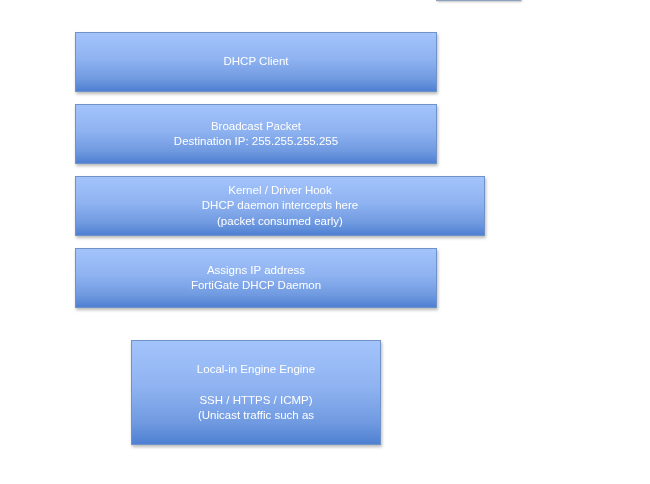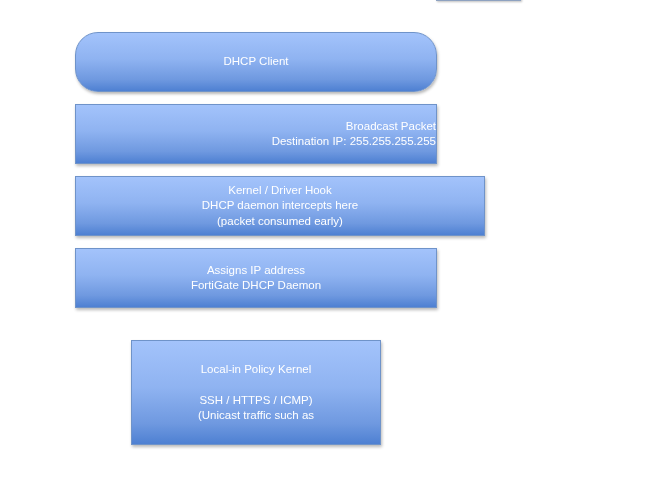--- a/index.html
+++ b/index.html
@@ -41,38 +41,38 @@
     border: 1px solid #8ea2c0;
     background: #a9c3ec;
     box-shadow: 1px 1px 2px rgba(0,0,0,0.25);
   }
 </style>
 </head>
 <body>
 
 <div class="partial"></div>
 
-<div class="box" style="left:75px; top:32px; width:362px; height:60px;border-radius:23px;">
+<div class="box" style="left:75px; top:32px; width:362px; height:60px;">
   <span class="line">DHCP Client</span>
 </div>
 
-<div class="box" style="left:75px; top:104px; width:362px; height:60px;align-items:flex-end;">
+<div class="box" style="left:75px; top:104px; width:362px; height:60px;">
   <span class="line">Broadcast Packet</span>
   <span class="line">Destination IP: 255.255.255.255</span>
 </div>
 
 <div class="box" style="left:75px; top:176px; width:410px; height:60px;">
   <span class="line">Kernel / Driver Hook</span>
   <span class="line">DHCP daemon intercepts here</span>
   <span class="line">(packet consumed early)</span>
 </div>
 
 <div class="box" style="left:75px; top:248px; width:362px; height:60px;">
   <span class="line">Assigns IP address</span>
   <span class="line">FortiGate DHCP Daemon</span>
 </div>
 
 <div class="box" style="left:131px; top:340px; width:250px; height:105px;">
-  <span class="line">Local-in Policy Kernel</span>
+  <span class="line">Local-in Engine Engine</span>
   <span class="spacer"></span>
   <span class="line">SSH / HTTPS / ICMP)</span>
   <span class="line">(Unicast traffic such as</span>
 </div>
 
 </body></html>

